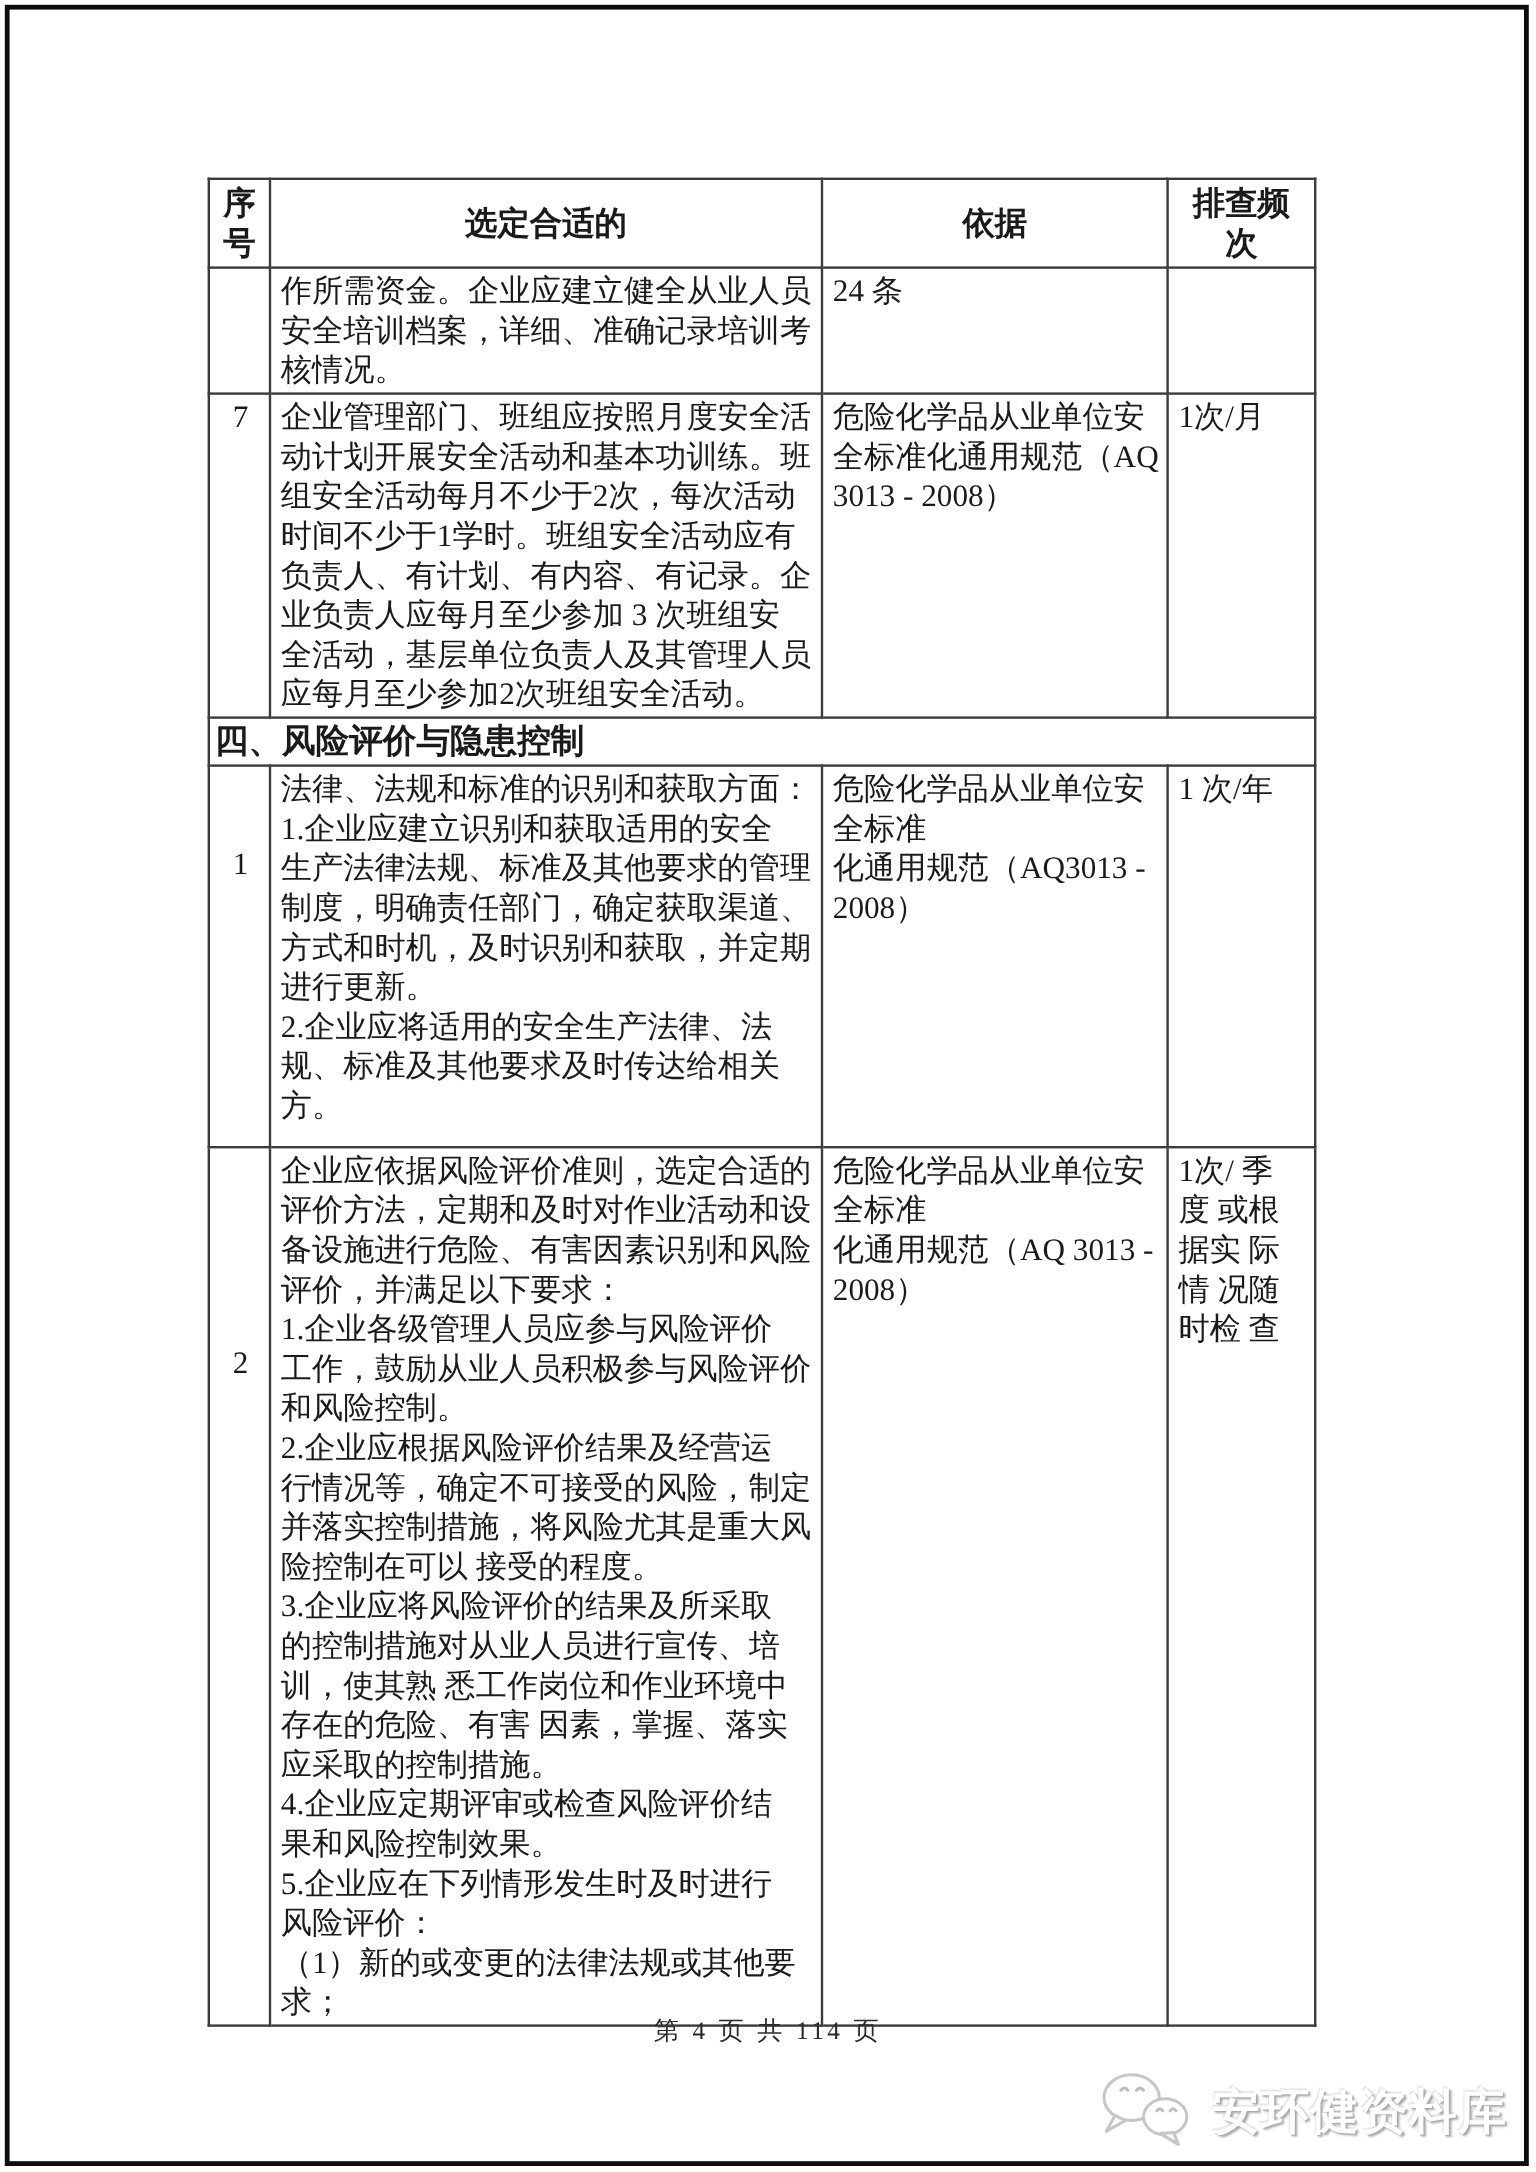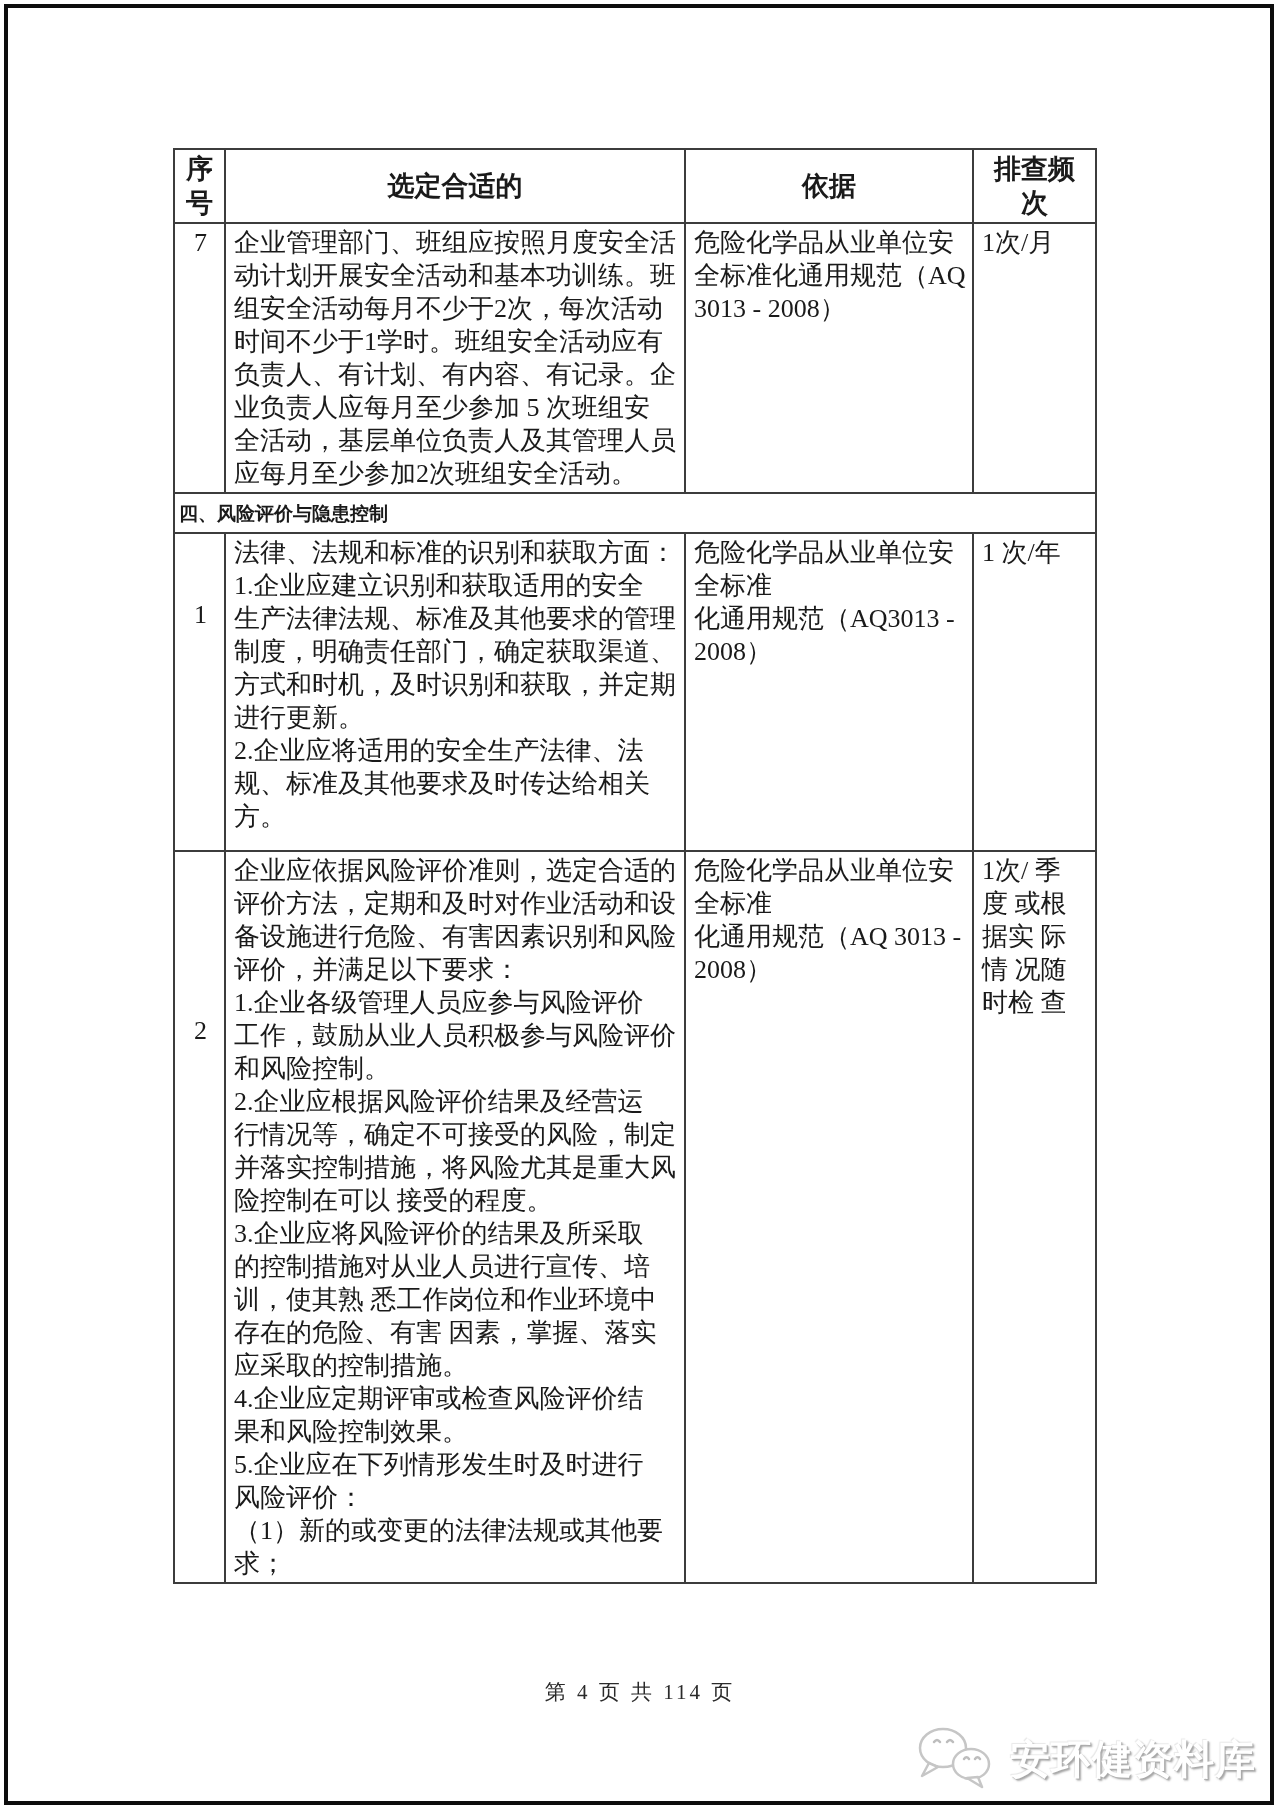--- a/index.html
+++ b/index.html
@@ -53,21 +53,21 @@
   td.num.off-1 { padding-top:64px; }
   td.num.off-2 { padding-top:162px; }
   tr.row-partial { height:104px; }
   tr.row-seven   { height:256px; }
   tr.section-row { height:40px; }
   tr.row-one     { height:318px; }
   tr.row-two     { height:724px; }
   tr.head        { height:62px; }
   tr.section-row td {
     font-weight:bold;
-    font-size:19px;
+    font-size:28px;
     vertical-align:middle;
     padding:1px 4px;
   }
   td.freq { padding:2px 4px 2px 8px; }
 
   .page-footer {
     position:absolute;
     left:0; top:1678px; width:100%;
     text-align:center;
     font-size:21px;
@@ -104,29 +104,37 @@
     <tbody>
       <tr class="head">
         <th>序
 号</th>
         <th>选定合适的</th>
         <th>依据</th>
         <th>排查频
 次</th>
       </tr>
 
+      <tr class="row-partial">
+        <td class="num"></td>
+        <td>作所需资金。企业应建立健全从业人员
+安全培训档案，详细、准确记录培训考
+核情况。</td>
+        <td>24 条</td>
+        <td class="freq"></td>
+      </tr>
 
       <tr class="row-seven">
         <td class="num">7</td>
         <td>企业管理部门、班组应按照月度安全活
 动计划开展安全活动和基本功训练。班
 组安全活动每月不少于2次，每次活动
 时间不少于1学时。班组安全活动应有
 负责人、有计划、有内容、有记录。企
-业负责人应每月至少参加 5 次班组安
+业负责人应每月至少参加 3 次班组安
 全活动，基层单位负责人及其管理人员
 应每月至少参加2次班组安全活动。</td>
         <td>危险化学品从业单位安
 全标准化通用规范（AQ
 3013 - 2008）</td>
         <td class="freq">1次/月</td>
       </tr>
 
       <tr class="section-row">
         <td colspan="4">四、风险评价与隐患控制</td>

